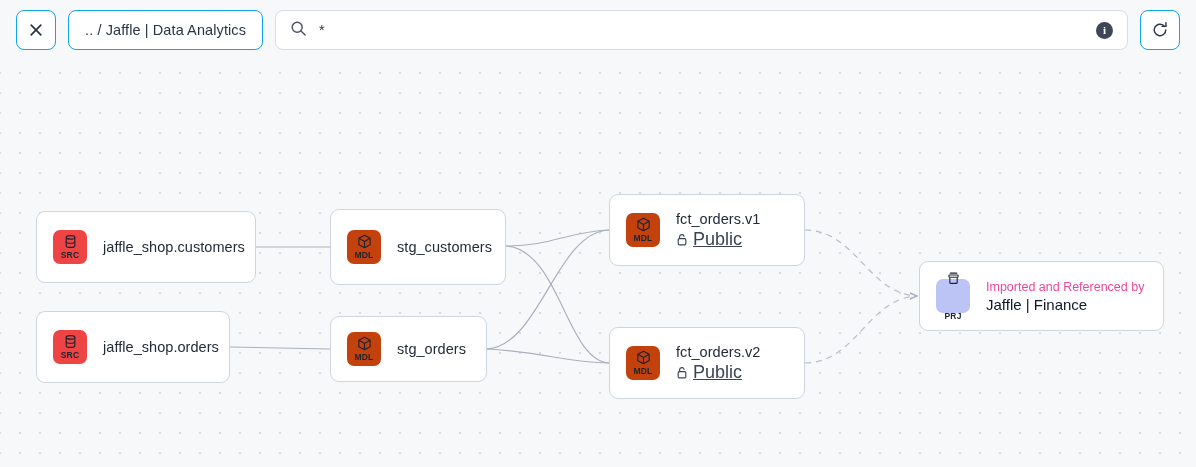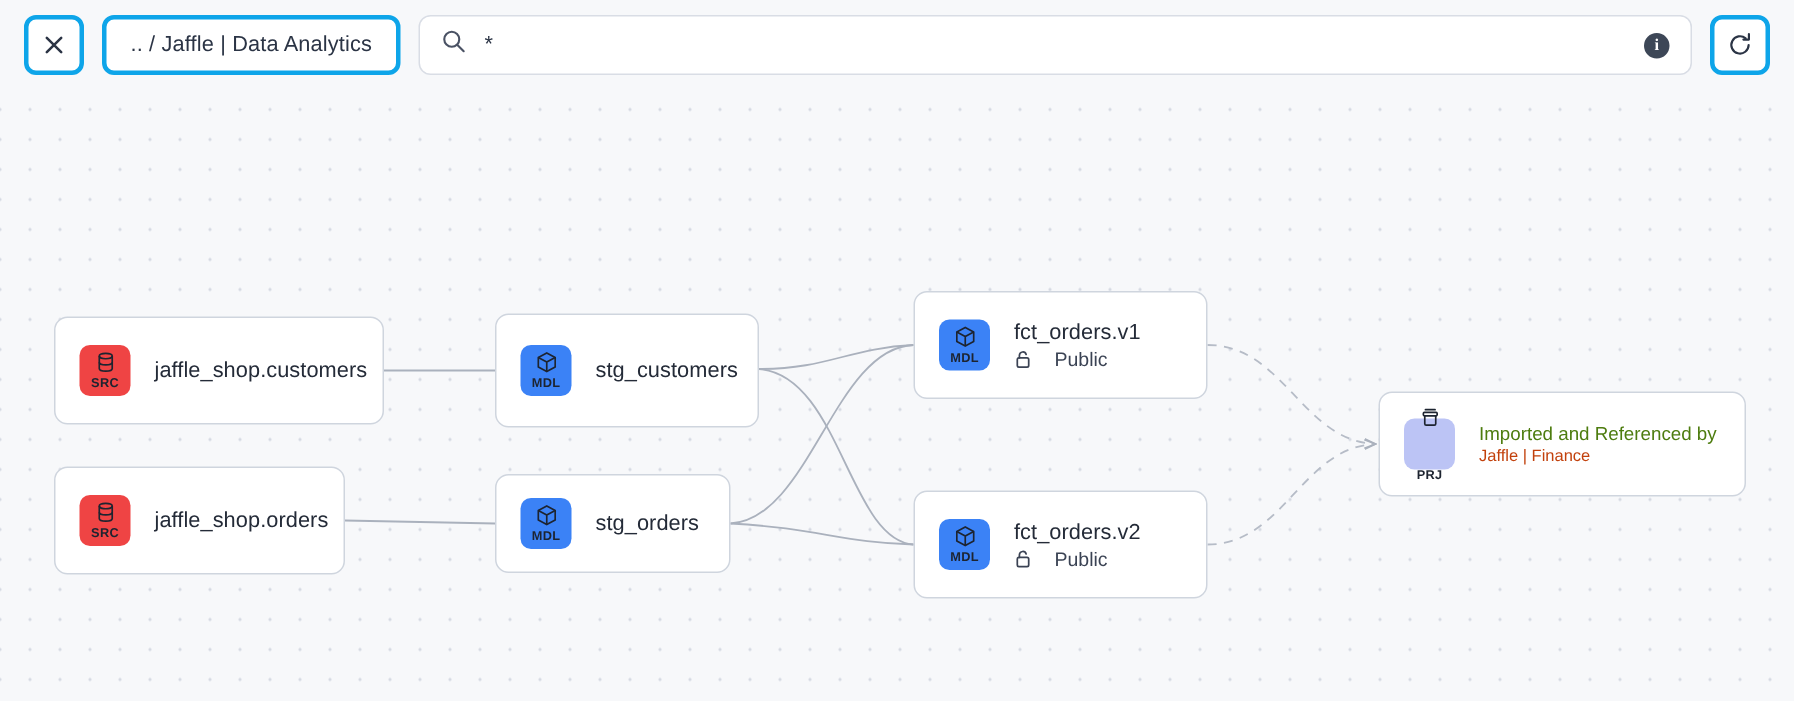--- a/index.html
+++ b/index.html
@@ -35,21 +35,21 @@
     align-items: center;
     gap: 12px;
     padding: 0 16px;
     z-index: 20;
     background: transparent;
   }
   .tb-btn {
     height: 40px;
     min-width: 40px;
     background: #ffffff;
-    border: 3px solid #0ea5e9;
+    border: 1px solid #0ea5e9;
     border-radius: 8px;
     display: flex;
     align-items: center;
     justify-content: center;
     cursor: pointer;
     color: #2b3445;
   }
   .tb-btn svg { display: block; }
   #breadcrumb-btn {
     padding: 0 16px;
@@ -129,46 +129,47 @@
   }
   .badge svg { display: block; }
   .badge .tag {
     font-size: 8.5px;
     font-weight: 600;
     letter-spacing: .2px;
     line-height: 10px;
     margin-top: 1px;
   }
   .badge-src { background: #ef4444; }
-  .badge-mdl { background: #3b82f6; }
+  .badge-mdl { background: #c2410c; }
   .badge-prj { background: #bcc4f5; gap: 24px; }
 
   .node-body { display: flex; flex-direction: column; gap: 2px; min-width: 0; }
   .node-title {
     font-size: 14.5px;
     color: #242b38;
     white-space: nowrap;
     letter-spacing: .05px;
   }
   .node-sub {
     display: flex;
     align-items: center;
-    gap: 15px;
-    font-size: 13px;
+    gap: 5px;
+    font-size: 18px;
     color: #3b4354;
+    text-decoration: underline;
   }
   .node-sub svg { display: block; }
   .node-kicker {
     font-size: 12.5px;
-    color: #4d7c0f;
+    color: #ec4899;
     white-space: nowrap;
   }
   .node-name-lg {
-    font-size: 11px;
-    color: #c2410c;
+    font-size: 15px;
+    color: #0f172a;
     white-space: nowrap;
   }
 
   
   #node-src-customers { left: 36px;  top: 211px; width: 220px; height: 72px; }
   #node-src-orders    { left: 36px;  top: 311px; width: 194px; height: 72px; }
   #node-mdl-stgcust   { left: 330px; top: 209px; width: 176px; height: 76px; }
   #node-mdl-stgord    { left: 330px; top: 316px; width: 157px; height: 66px; }
   #node-mdl-fctv1     { left: 609px; top: 194px; width: 196px; height: 72px; }
   #node-mdl-fctv2     { left: 609px; top: 327px; width: 196px; height: 72px; }

